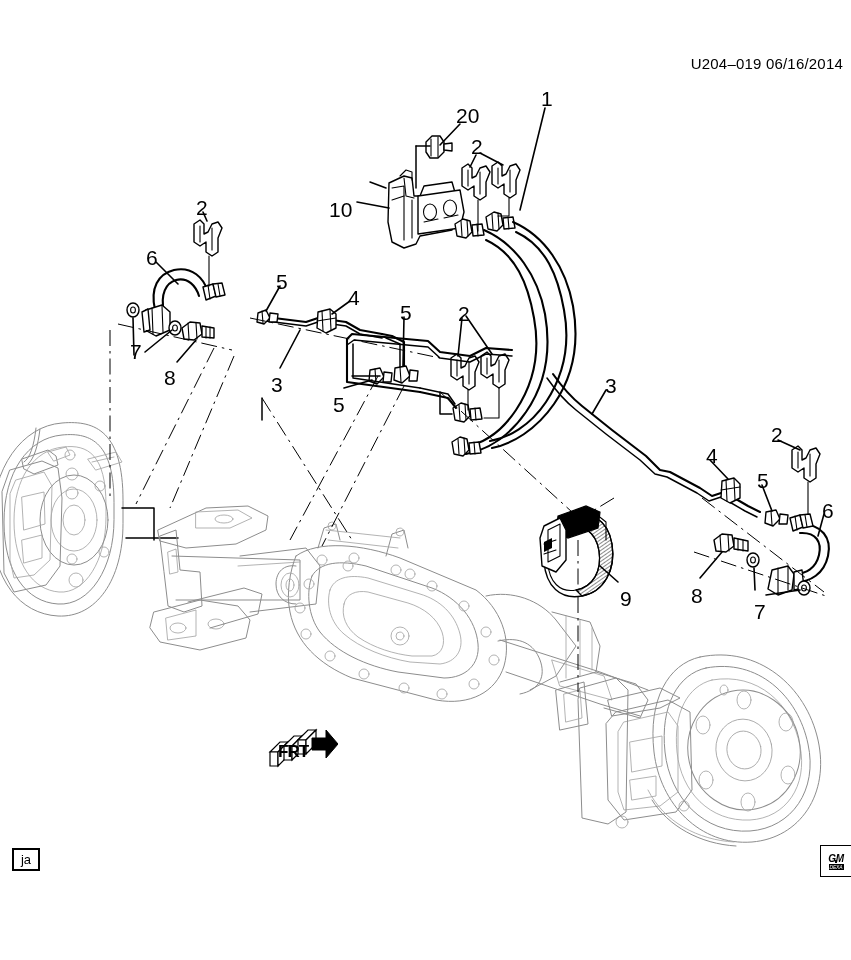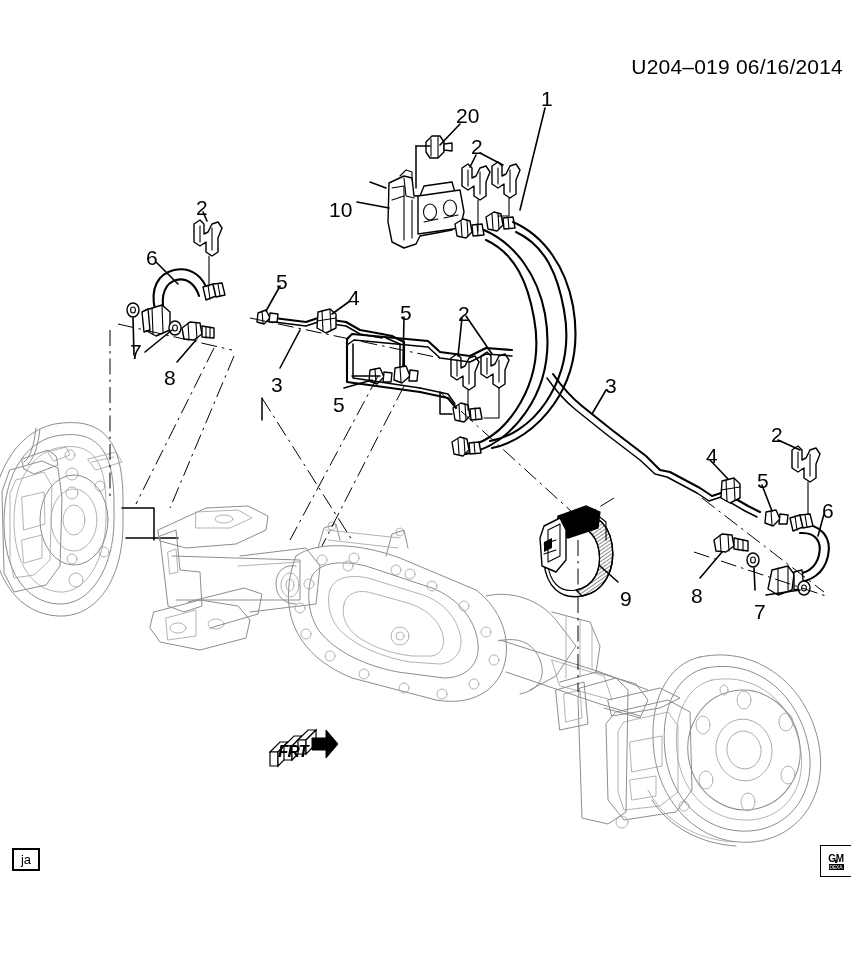--- a/index.html
+++ b/index.html
@@ -24,21 +24,21 @@
     left: 0;
     top: 0;
     width: 851px;
     height: 960px;
   }
   
   .header-text {
     position: absolute;
     right: 8px;
     top: 55px;
-    font-size: 21px;
+    font-size: 15px;
     letter-spacing: 0.2px;
     color: #000000;
     white-space: nowrap;
     font-family: "Liberation Sans", sans-serif;
   }
   
   .corner-box {
     position: absolute;
     border: 2.5px solid #000000;
     background: #ffffff;
@@ -57,20 +57,21 @@
   }
   #gm-logo {
     left: 820px;
     top: 845px;
     width: 24px;
     height: 27px;
     border: 1.5px solid #000;
     padding: 15px;
     flex-direction: column;
     box-sizing: border-box;
+    font-style: italic;
   }
   #gm-logo .gm-mark {
     border: 1.5px solid #000;
     width: 100%;
     height: 100%;
     box-sizing: border-box;
     display: flex;
     flex-direction: column;
     align-items: center;
     justify-content: center;
@@ -111,21 +112,20 @@
     top: 722px;
     width: 72px;
     height: 54px;
   }
   .frt-label {
     position: absolute;
     left: 278px;
     top: 742px;
     font-size: 17px;
     font-weight: bold;
-    font-style: italic;
     color: #000;
     letter-spacing: -1px;
     font-family: "Liberation Sans", sans-serif;
   }
   svg { display: block; }
 </style>
 </head>
 <body>
 
 <div id="page">

